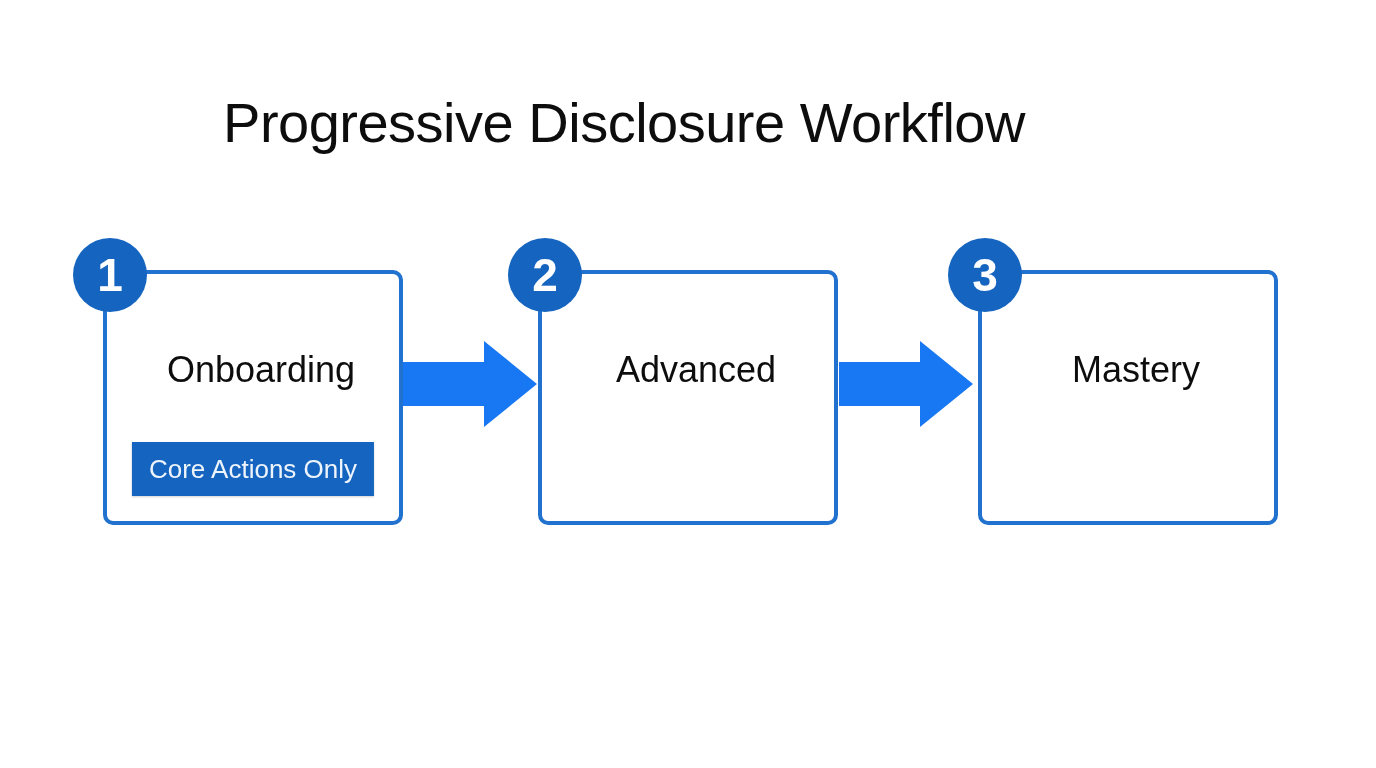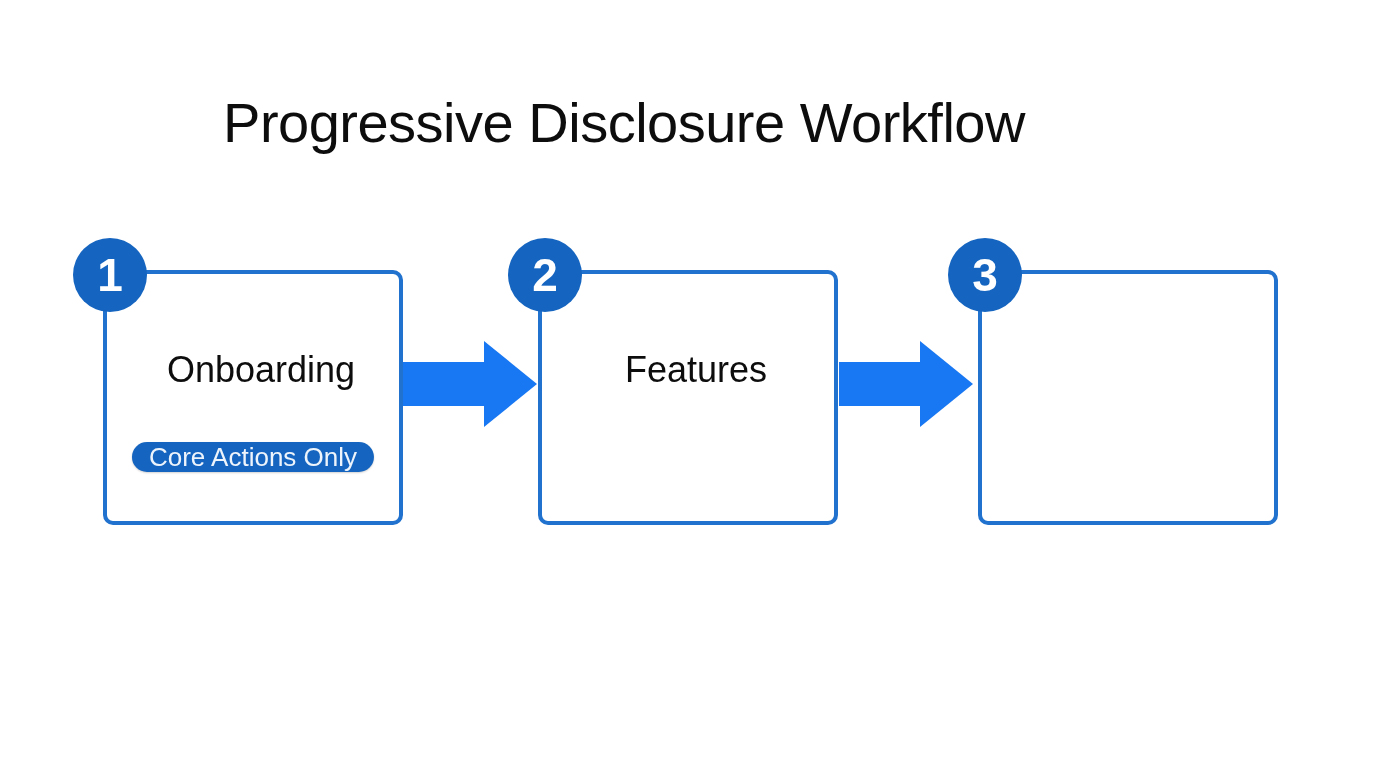--- a/index.html
+++ b/index.html
@@ -64,22 +64,22 @@
   .feature-badge {
     position: absolute;
     top: 168px;
     left: 50%;
     transform: translateX(-50%);
     white-space: nowrap;
     background: var(--badge-blue, #1565c0);
     color: #eef4fb;
     font-size: 26px;
     line-height: 30px;
-    padding: 0 17px;
-    border-radius: 15px;
+    padding: 12px 17px;
+    border-radius: 0;
     box-shadow: 0 1px 2px rgba(0,0,0,0.18);
   }
   .flow-arrow {
     position: absolute;
     top: 341px;
     width: 134px;
     height: 86px;
   }
   .flow-arrow.pos-1 { left: 403px; }
   .flow-arrow.pos-2 { left: 839px; }
@@ -113,23 +113,24 @@
   <div class="feature-badge">Core Actions Only</div>
 </div>
 
 <div class="flow-arrow pos-1">
   <div class="shaft"></div>
   <div class="head"></div>
 </div>
 
 <div class="stage-box pos-2">
   <div class="stage-number">2</div>
-  <div class="stage-name">Features</div>
+  <div class="stage-name">Advanced</div>
 </div>
 
 <div class="flow-arrow pos-2">
   <div class="shaft"></div>
   <div class="head"></div>
 </div>
 
 <div class="stage-box pos-3">
   <div class="stage-number">3</div>
+  <div class="stage-name">Mastery</div>
 </div>
 
 </body></html>

